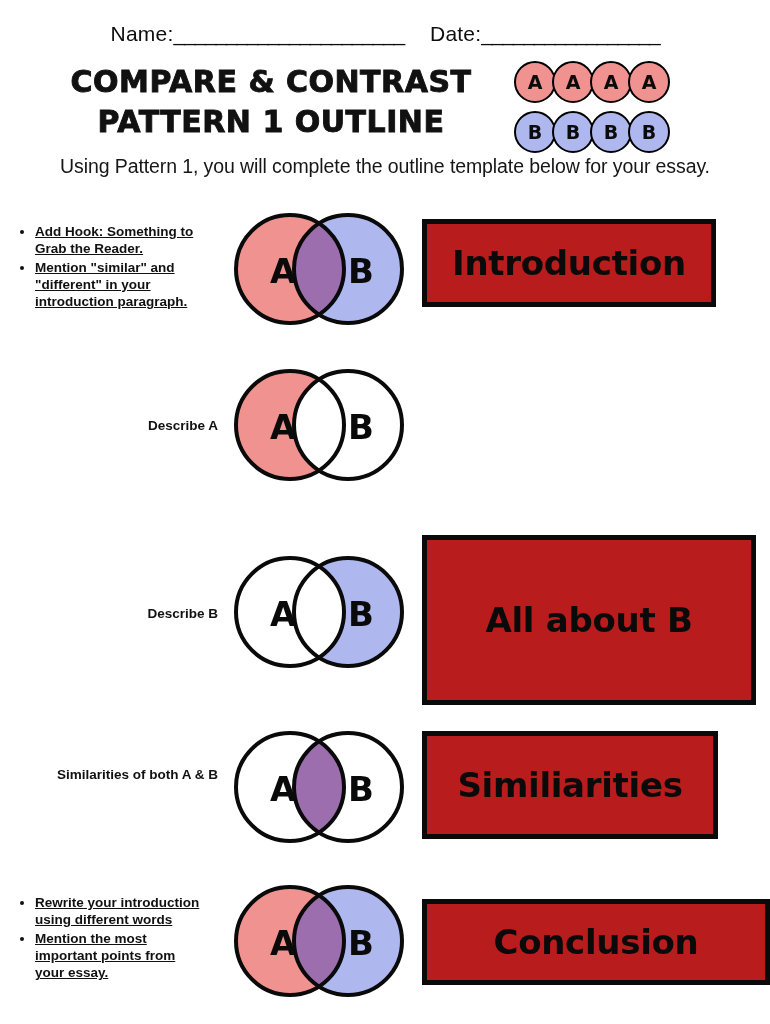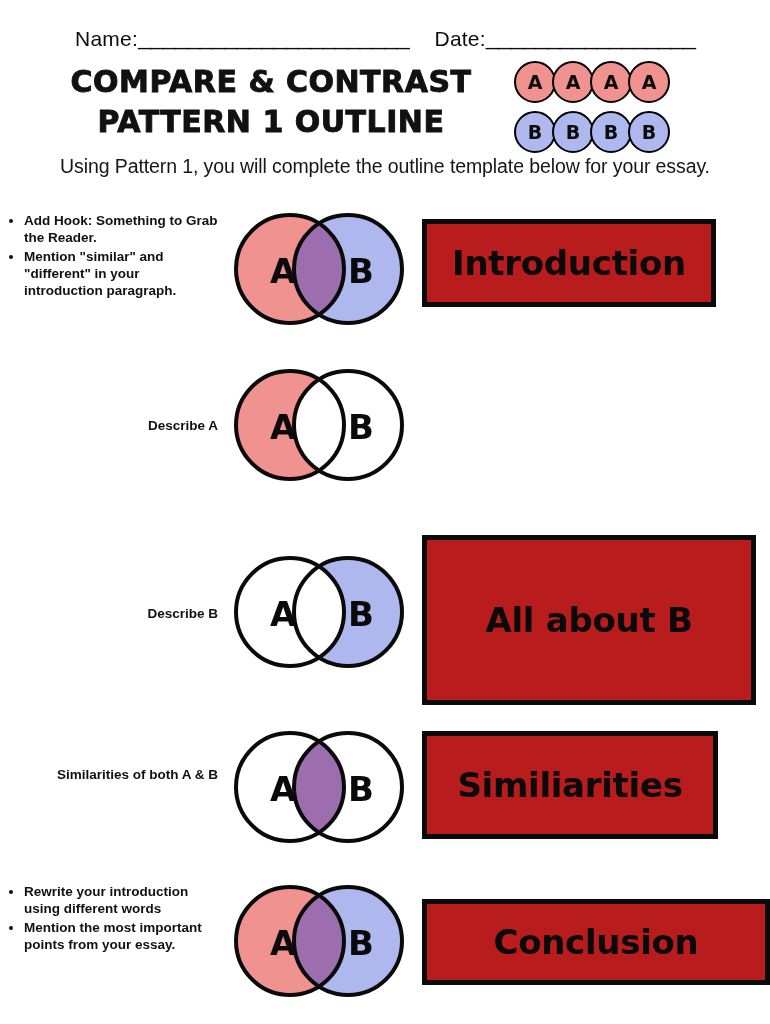--- a/index.html
+++ b/index.html
@@ -29,23 +29,23 @@
     justify-content: center;
     gap: 26px;
     font-size: 21px;
     font-weight: 500;
     letter-spacing: .2px;
     white-space: nowrap;
   }
   .nd-group { display: flex; align-items: baseline; }
   .nd-label { font-size: 21px; }
   .nd-rule {
-    font-size: 27px;
+    font-size: 21px;
     letter-spacing: -1.2px;
-    font-family: Liberation Serif, serif;
+    font-family: Liberation Sans, sans-serif;
   }
 
   
   .title-block {
     position: absolute;
     left: 46px;
     top: 62px;
     width: 450px;
     text-align: center;
   }
@@ -114,23 +114,24 @@
     position: absolute;
     left: 6px;
     width: 212px;
     font-size: 13.5px;
     font-weight: 700;
     line-height: 17px;
     color: #111;
   }
   .row-left.center { text-align: right; }
   .row-left ul {
-    margin: 0;
+    margin: 11px;
     padding-left: 18px;
     list-style: disc;
+    text-decoration: underline;
   }
   .row-left li { margin: 0 0 2px 0; }
 
   .venn {
     position: absolute;
     left: 224px;
     top: 0;
   }
 
   .box {

